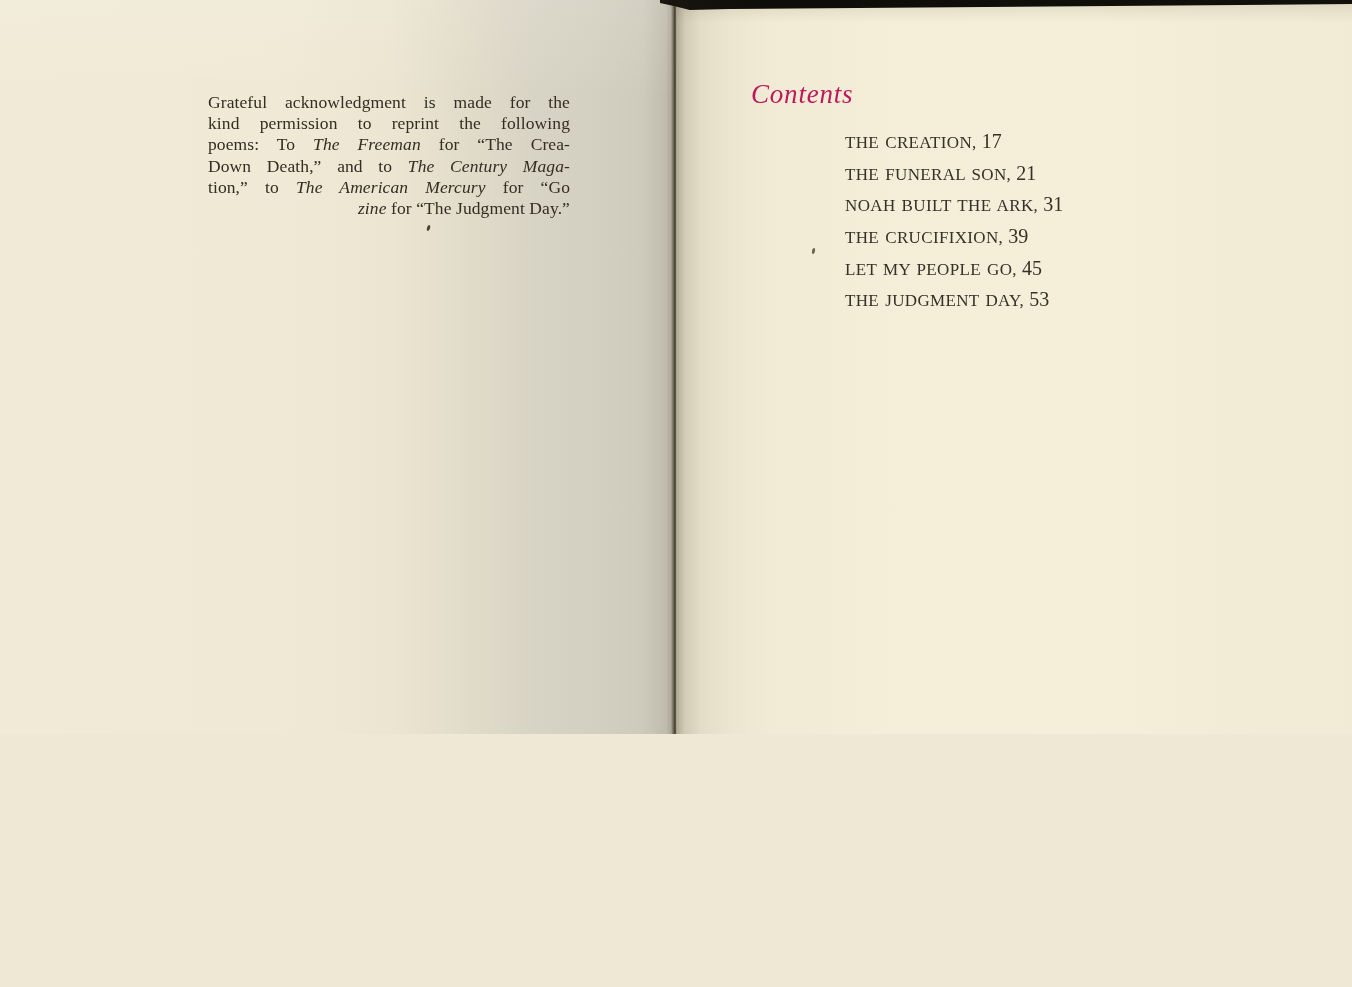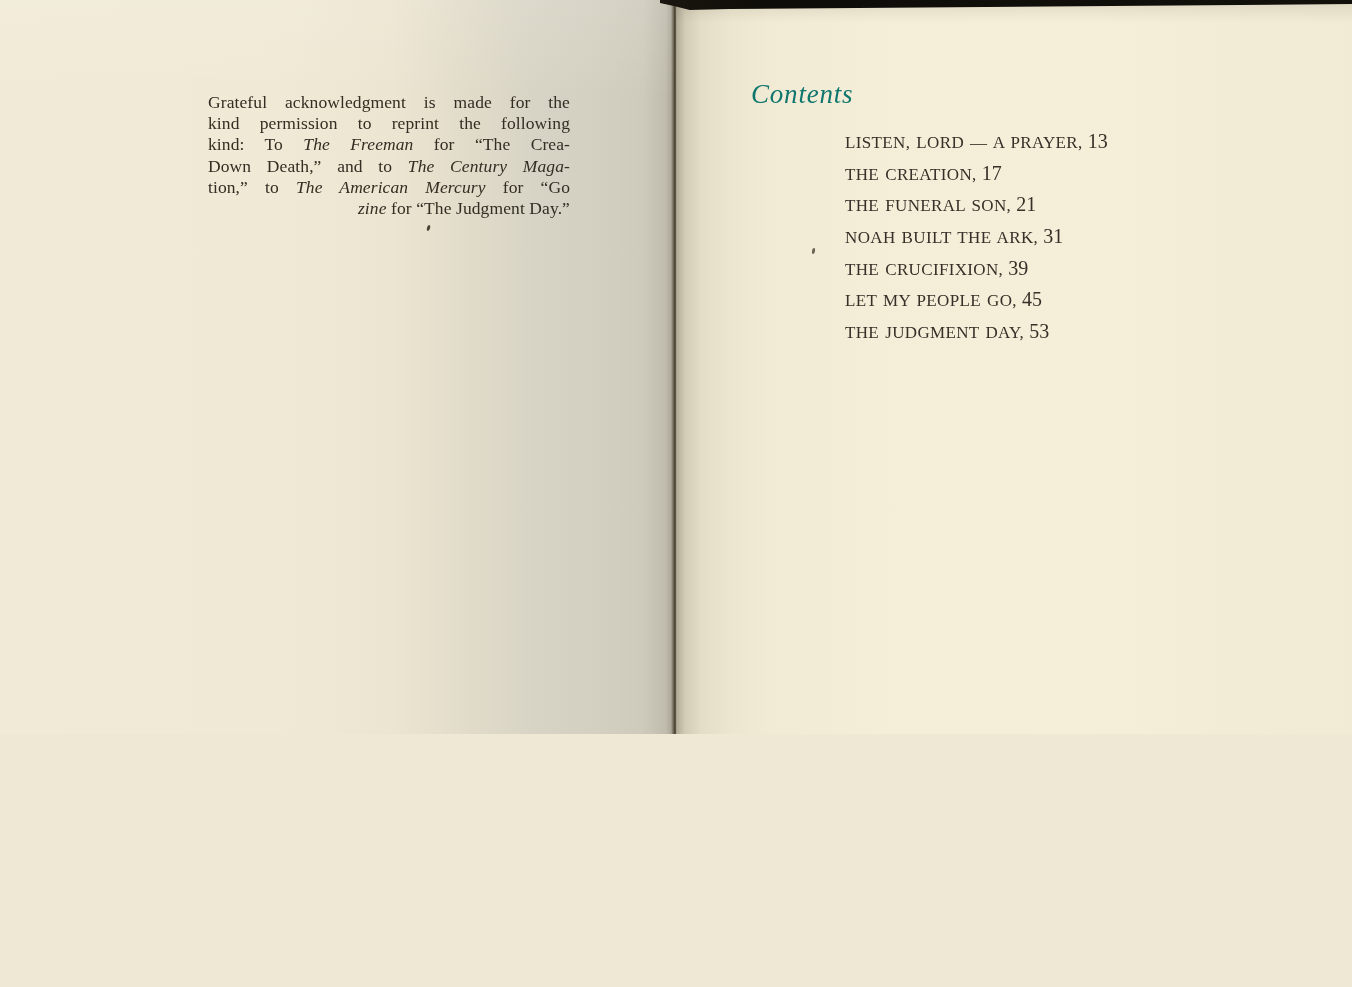--- a/index.html
+++ b/index.html
@@ -110,21 +110,21 @@
   }
 
   
   .contents-heading {
     position: absolute;
     left: 751px; top: 79px;
     font-style: italic;
     font-size: 27px;
     line-height: 30px;
     letter-spacing: 0.8px;
-    color: #0f766e;
+    color: #be185d;
     text-align: center;
   }
   .toc {
     position: absolute;
     left: 845px; top: 126px;
     width: 420px;
   }
   .toc-row {
     height: 31.7px;
     line-height: 31.7px;
@@ -144,34 +144,33 @@
 </style>
 </head>
 <body>
 
 <div id="stage">
 
   <div class="page-left">
     <div class="ack-block">
       <div class="ack-line just">Grateful acknowledgment is made for the</div>
       <div class="ack-line just">kind permission to reprint the following</div>
-      <div class="ack-line just"><span>kind: To </span><i>The Freeman</i><span> for “The Crea-</span></div>
+      <div class="ack-line just"><span>poems: To </span><i>The Freeman</i><span> for “The Crea-</span></div>
       <div class="ack-line just"><span>Down Death,” and to </span><i>The Century Maga-</i></div>
       <div class="ack-line just"><span>tion,” to </span><i>The American Mercury</i><span> for “Go</span></div>
       <div class="ack-line"><i>zine</i><span> for “The Judgment Day.”</span></div>
     </div>
   </div>
 
   <div class="page-right">
   </div>
 
   <div class="contents-heading">Contents</div>
 
   <div class="toc">
-    <div class="toc-row"><span class="toc-title">LISTEN, LORD — A PRAYER,</span><span class="toc-num">13</span></div>
     <div class="toc-row"><span class="toc-title">THE CREATION,</span><span class="toc-num">17</span></div>
     <div class="toc-row"><span class="toc-title">THE FUNERAL SON,</span><span class="toc-num">21</span></div>
     <div class="toc-row"><span class="toc-title">NOAH BUILT THE ARK,</span><span class="toc-num">31</span></div>
     <div class="toc-row"><span class="toc-title">THE CRUCIFIXION,</span><span class="toc-num">39</span></div>
     <div class="toc-row"><span class="toc-title">LET MY PEOPLE GO,</span><span class="toc-num">45</span></div>
     <div class="toc-row"><span class="toc-title">THE JUDGMENT DAY,</span><span class="toc-num">53</span></div>
   </div>
 
   <div class="edge-strip-bottom"></div>
   <div class="gutter-crease"></div>

